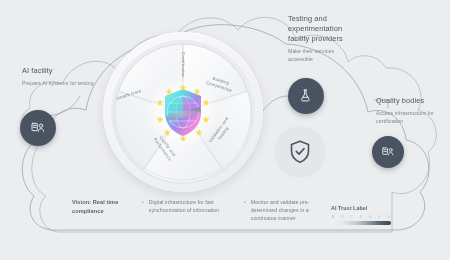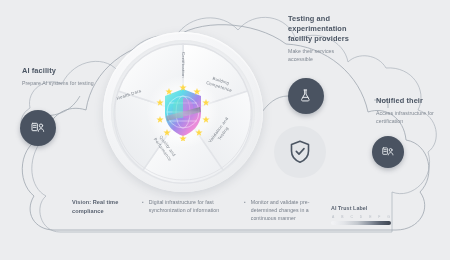--- a/index.html
+++ b/index.html
@@ -70,21 +70,21 @@
   .node svg { display:block; }
   #shield-node {
     position:absolute; left:274px; top:126px; width:52px; height:52px;
     border-radius:50%;
     background:#e4e6e9;
     display:flex; align-items:center; justify-content:center;
   }
 
   
   .callout-title {
-    font-size:7.4px; font-weight:700; color:#4c5664; letter-spacing:.1px;
+    font-size:7.4px; font-weight:400; color:#4c5664; letter-spacing:.1px;
     line-height:1.35;
   }
   .callout-sub {
     font-size:5.2px; color:#808892; line-height:1.5; margin-top:4px;
     letter-spacing:.08px;
   }
 
   
   #bottom-row { position:absolute; left:72px; top:198px; display:flex; gap:0; }
   .vision-block { width:58px; }
@@ -267,21 +267,21 @@
       <g fill="none" stroke="#e8ebef" stroke-width="1.5" stroke-linecap="round" stroke-linejoin="round">
         <rect x="3" y="5" width="8" height="11" rx="1"></rect>
         <path d="M5 8h4M5 11h4"></path>
         <circle cx="16.5" cy="8.5" r="2.5"></circle>
         <path d="M12.5 17c0-2.2 1.8-4 4-4s4 1.8 4 4"></path>
       </g>
     </svg>
   </div>
 
   <div class="abs" style="left:376px; top:96px; width:74px;">
-    <div class="callout-title">Notified their</div>
+    <div class="callout-title">Quality bodies</div>
     <div class="callout-sub">Access infrastructure for certification</div>
   </div>
 
   <div id="shield-node">
     <svg width="24" height="26" viewBox="0 0 24 26">
       <g fill="none" stroke="#4c5663" stroke-width="1.6" stroke-linecap="round" stroke-linejoin="round">
         <path d="M12 2.2 L20.5 5.4 V12 c0 5.6 -4 9.4 -8.5 11.2 C7.5 21.4 3.5 17.6 3.5 12 V5.4 Z"></path>
         <path d="M8.3 12.4 L11 15.1 L16 9.6"></path>
       </g>
     </svg>

